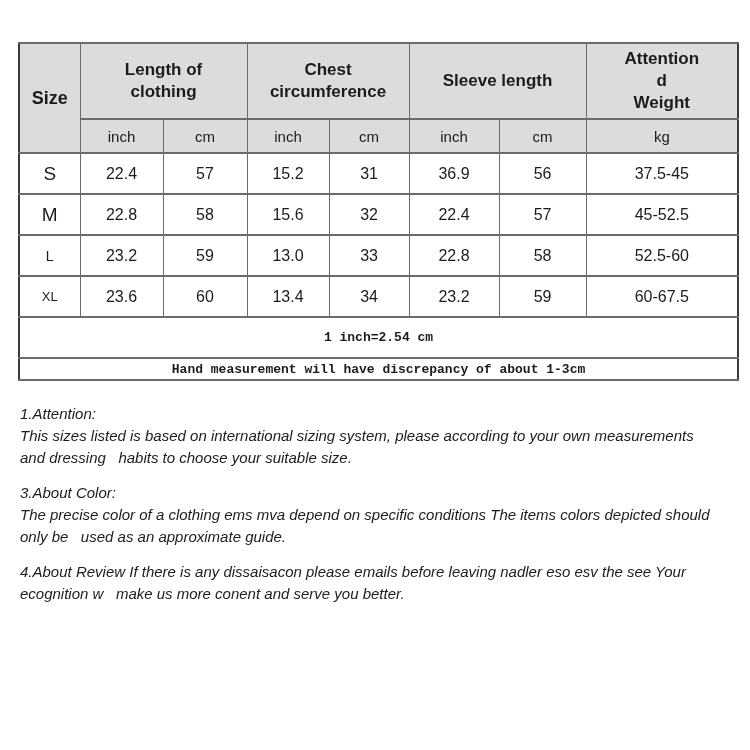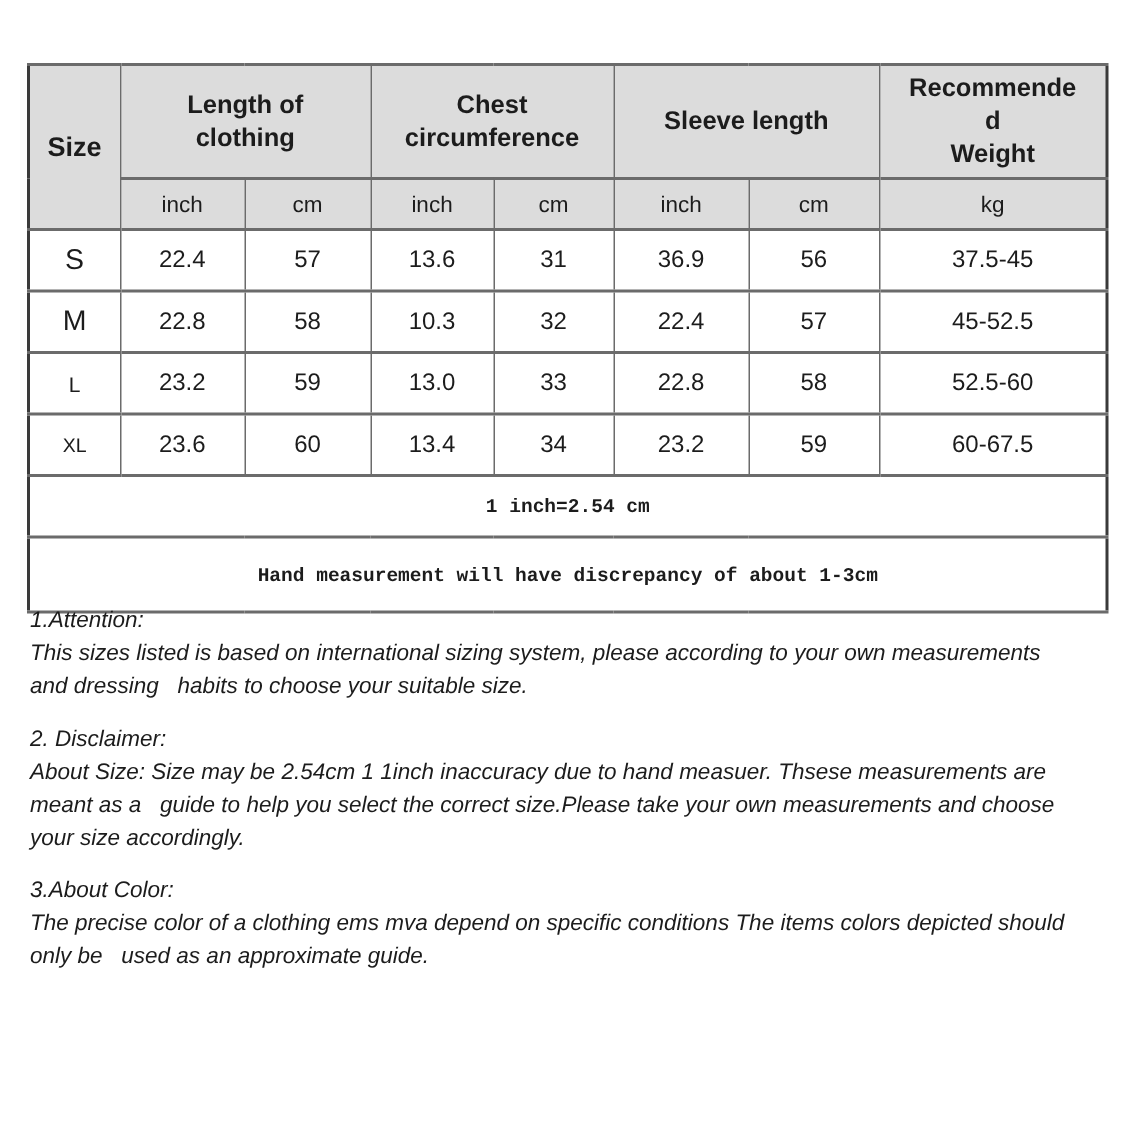--- a/index.html
+++ b/index.html
@@ -57,21 +57,21 @@
   td.size-cell { font-weight: normal; }
   tr.row-s td.size-cell, tr.row-m td.size-cell { font-size: 19px; }
   tr.row-l td.size-cell { font-size: 14px; }
   tr.row-xl td.size-cell { font-size: 13px; }
   tr.footnote-row td {
     font-family: "Liberation Mono", "DejaVu Sans Mono", monospace;
     font-weight: bold;
     font-size: 13px;
   }
   tr.footnote-row.fn-0 { height: 41px; }
-  tr.footnote-row.fn-1 { height: 50px; }
+  tr.footnote-row.fn-1 { height: 22px; }
   .notes {
     position: absolute;
     left: 20px;
     top: 403px;
     width: 715px;
     font-size: 15px;
     line-height: 22px;
   }
   .note-block {
     white-space: pre-wrap;
@@ -95,50 +95,50 @@
         <col style="width:152px">
     </colgroup>
     <thead>
       <tr class="group-row">
         <th rowspan="2" class="size-head">Size</th>
         <th colspan="2" class="group-head">Length of
 clothing</th>
         <th colspan="2" class="group-head">Chest
 circumference</th>
         <th colspan="2" class="group-head">Sleeve length</th>
-        <th class="group-head">Recommende
+        <th class="group-head">Attention
 d
 Weight</th>
       </tr>
       <tr class="unit-row">
         <th class="unit-cell">inch</th>
         <th class="unit-cell">cm</th>
         <th class="unit-cell">inch</th>
         <th class="unit-cell">cm</th>
         <th class="unit-cell">inch</th>
         <th class="unit-cell">cm</th>
         <th class="unit-cell">kg</th>
       </tr>
     </thead>
     <tbody>
       <tr class="data-row row-s">
         <td class="size-cell">S</td>
         <td class="value-cell">22.4</td>
         <td class="value-cell">57</td>
-        <td class="value-cell">13.6</td>
+        <td class="value-cell">15.2</td>
         <td class="value-cell">31</td>
         <td class="value-cell">36.9</td>
         <td class="value-cell">56</td>
         <td class="value-cell">37.5-45</td>
       </tr>
       <tr class="data-row row-m">
         <td class="size-cell">M</td>
         <td class="value-cell">22.8</td>
         <td class="value-cell">58</td>
-        <td class="value-cell">10.3</td>
+        <td class="value-cell">15.6</td>
         <td class="value-cell">32</td>
         <td class="value-cell">22.4</td>
         <td class="value-cell">57</td>
         <td class="value-cell">45-52.5</td>
       </tr>
       <tr class="data-row row-l">
         <td class="size-cell">L</td>
         <td class="value-cell">23.2</td>
         <td class="value-cell">59</td>
         <td class="value-cell">13.0</td>
@@ -164,20 +164,18 @@
         <td colspan="8">Hand measurement will have discrepancy of about 1-3cm</td>
       </tr>
     </tbody>
   </table>
 </div>
 
 <div class="notes">
   <p class="note-block">1.Attention:
 This sizes listed is based on international sizing system, please according to your own measurements
 and dressing   habits to choose your suitable size.</p>
-  <p class="note-block">2. Disclaimer:
-About Size: Size may be 2.54cm 1 1inch inaccuracy due to hand measuer. Thsese measurements are
-meant as a   guide to help you select the correct size.Please take your own measurements and choose
-your size accordingly.</p>
   <p class="note-block">3.About Color:
 The precise color of a clothing ems mva depend on specific conditions The items colors depicted should
 only be   used as an approximate guide.</p>
+  <p class="note-block">4.About Review If there is any dissaisacon please emails before leaving nadler eso esv the see Your
+ecognition w   make us more conent and serve you better.</p>
 </div>
 
 </body></html>

